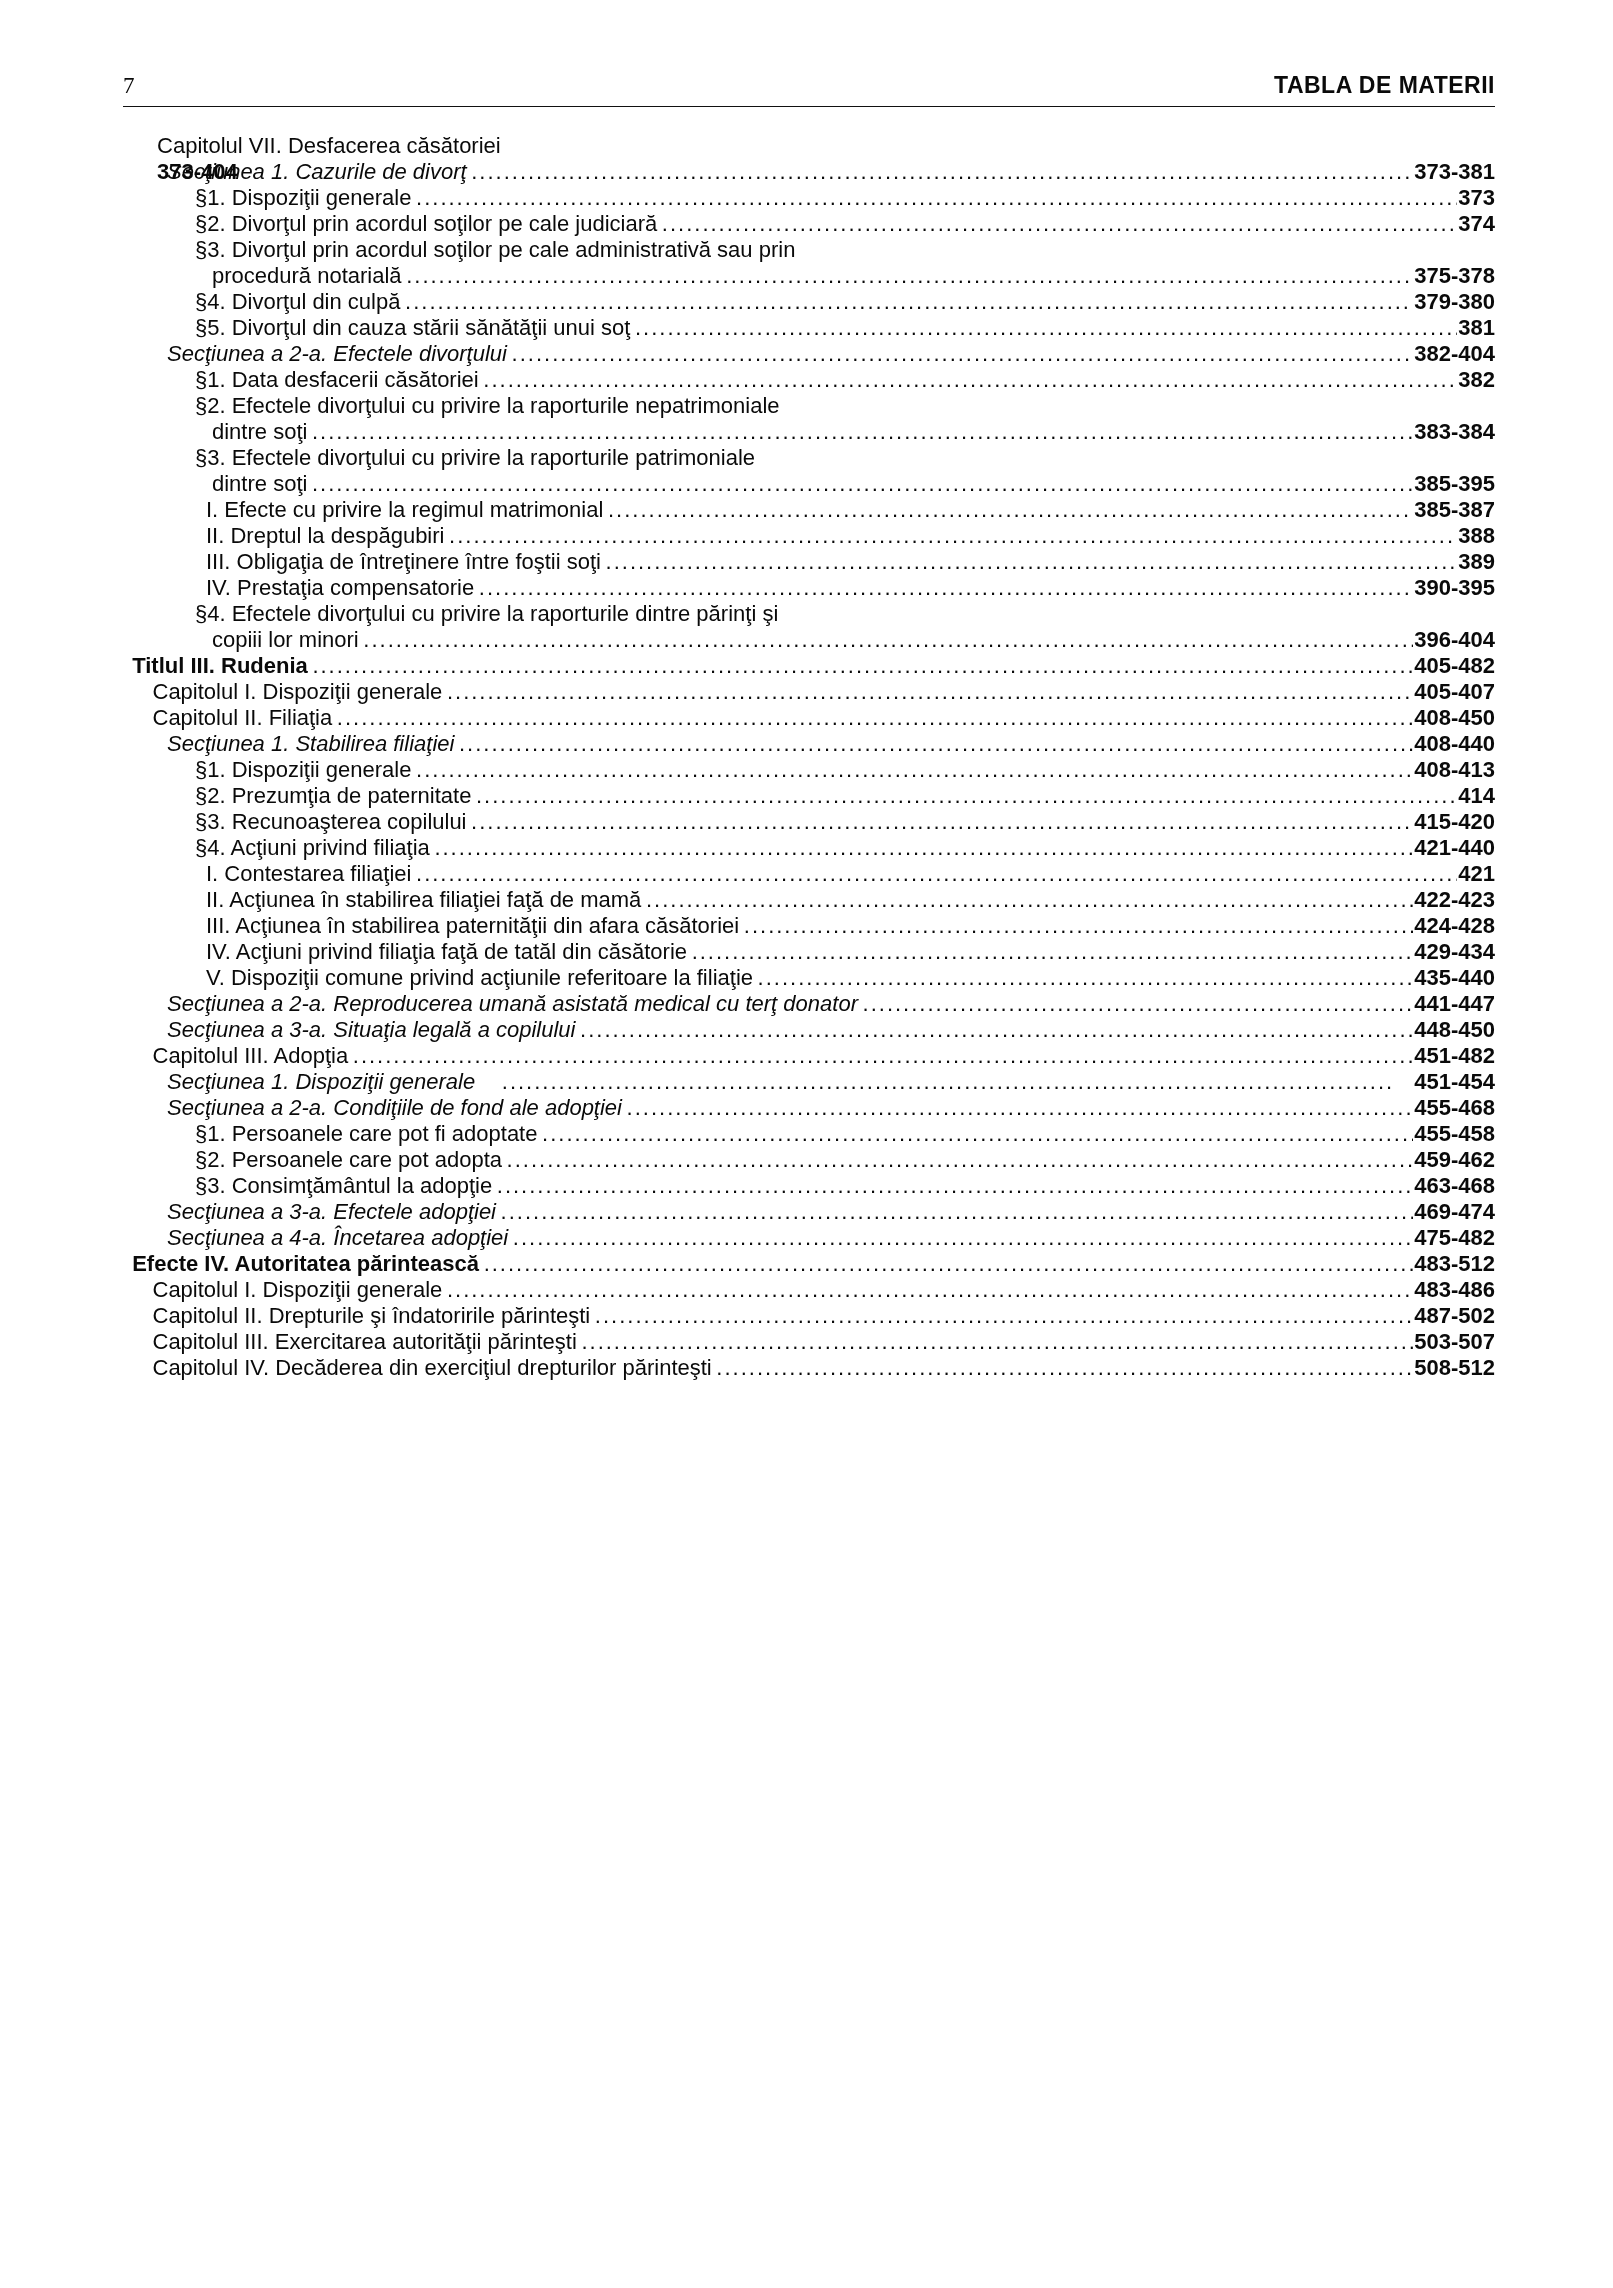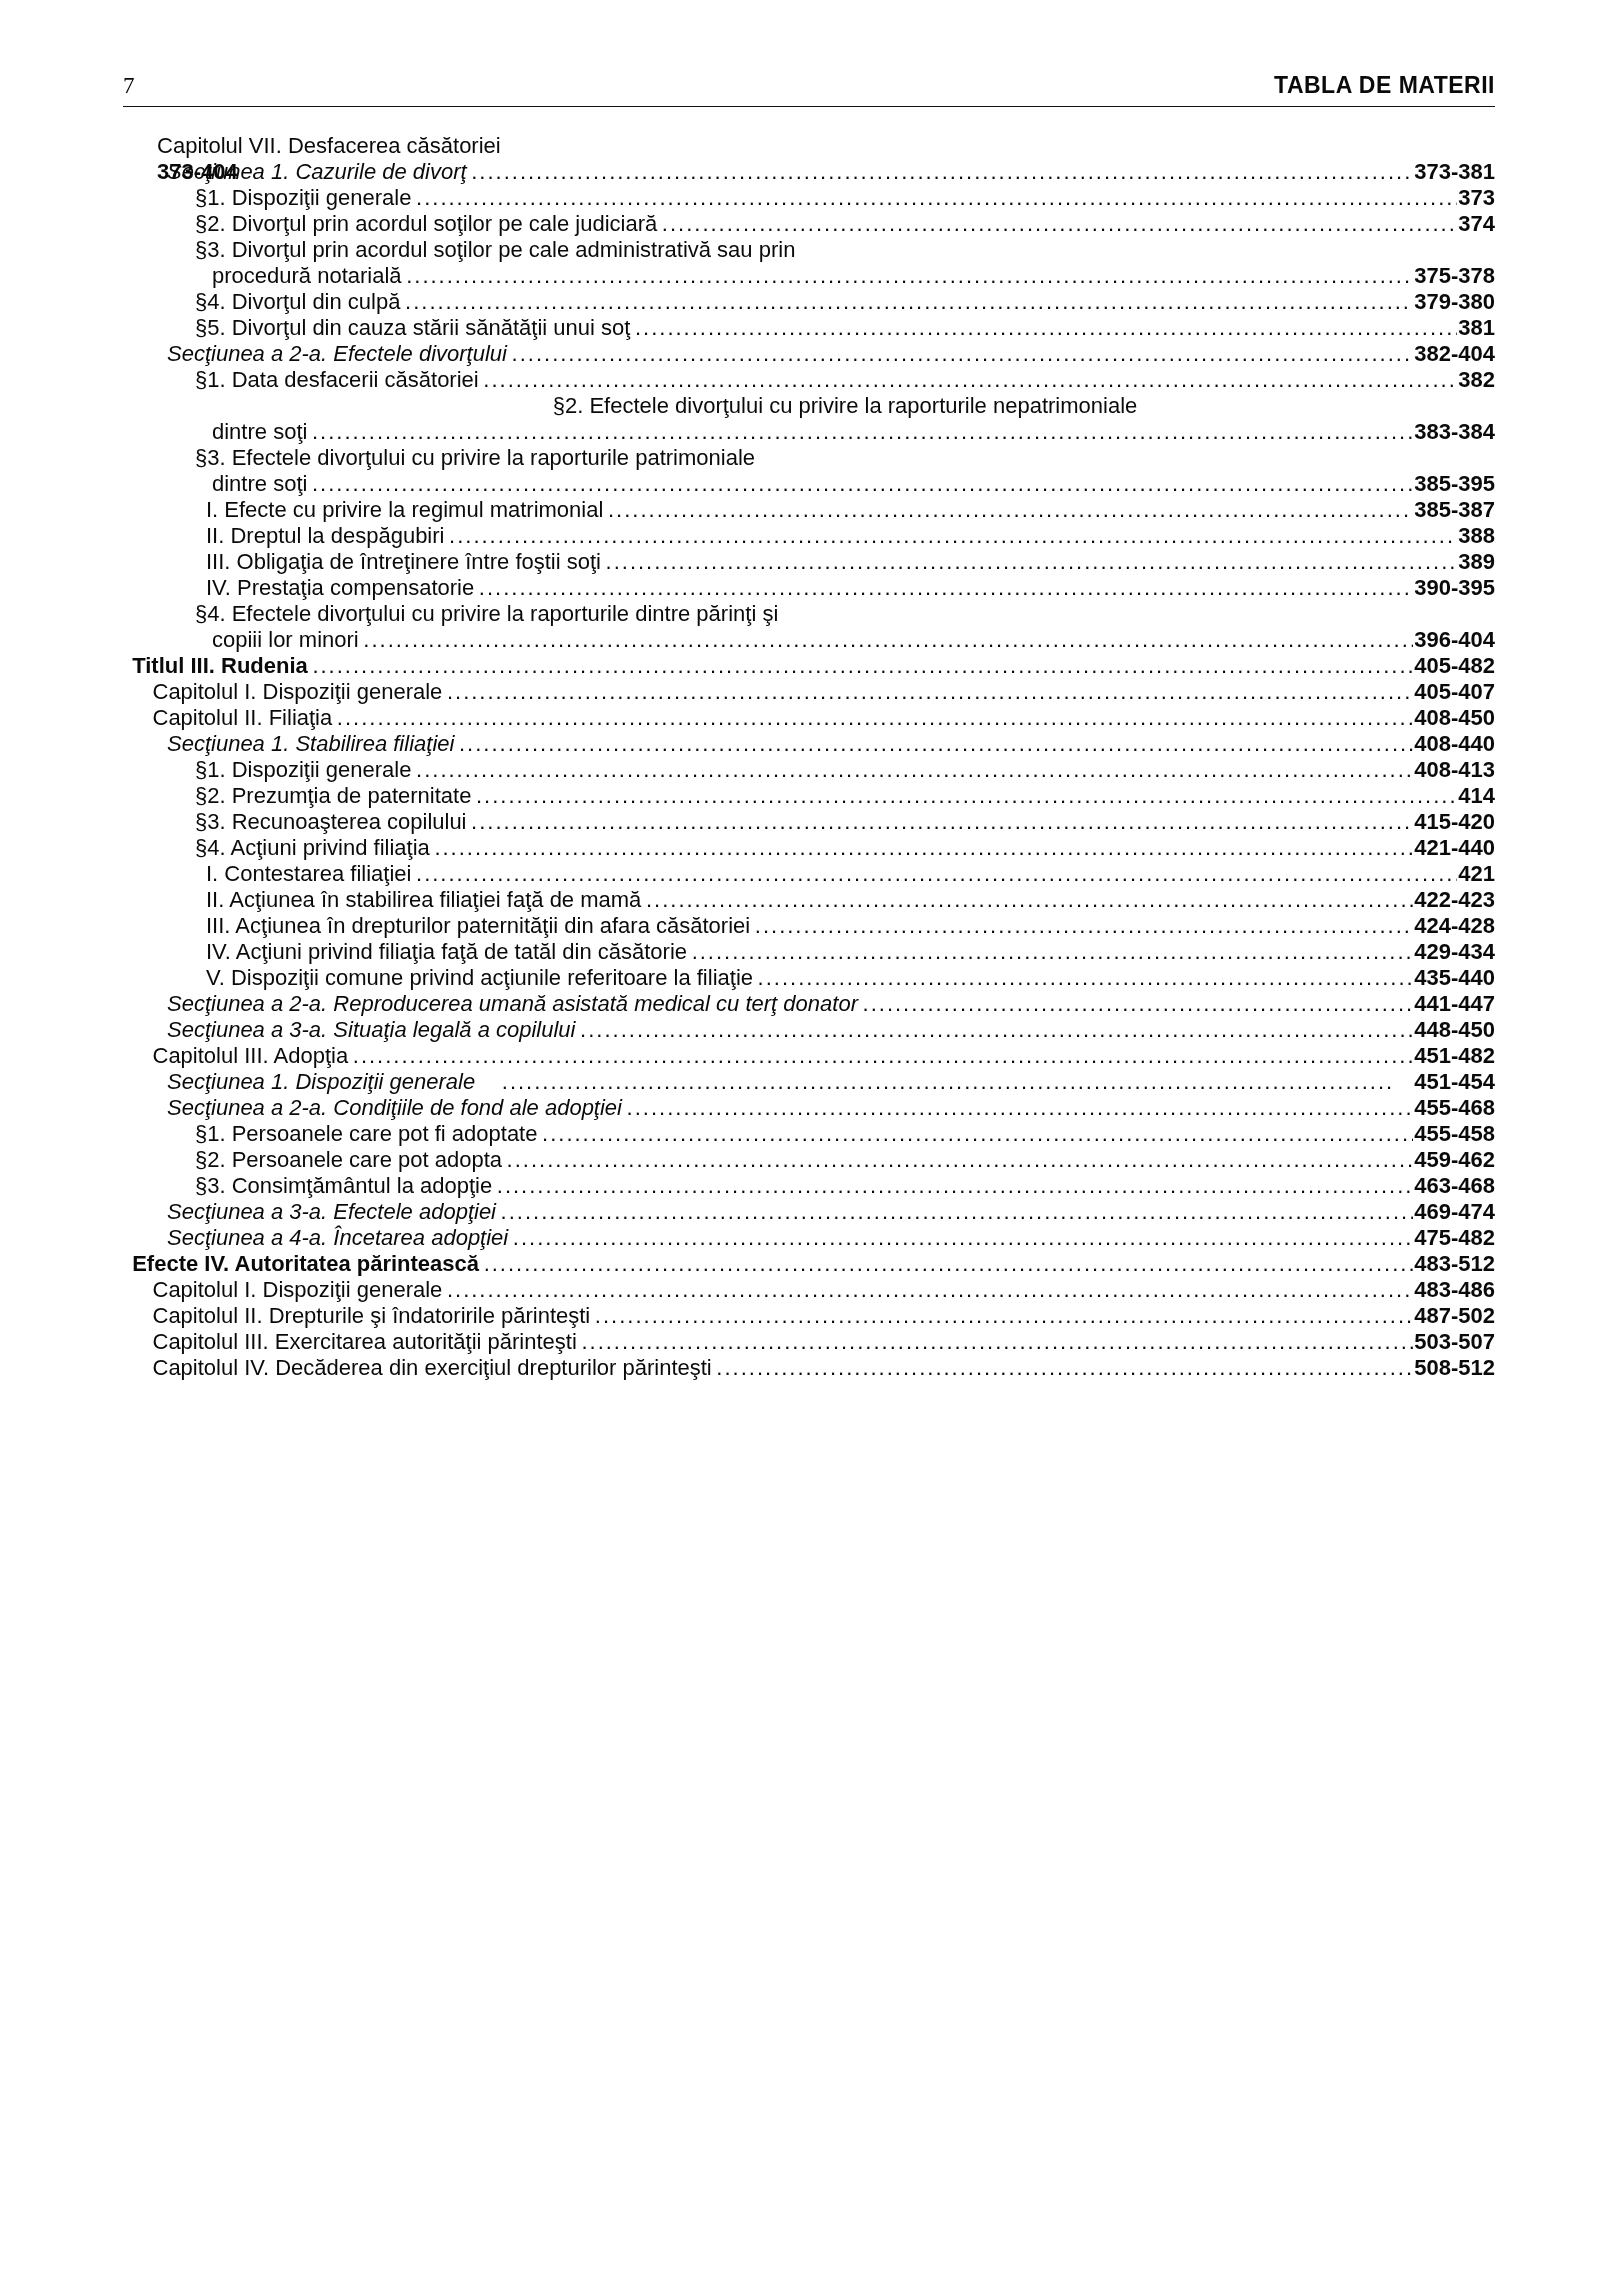--- a/index.html
+++ b/index.html
@@ -125,21 +125,21 @@
       <div class="toc-row style-italic" style="padding-left: 44px;">
         <span class="entry-text">Secţiunea a 2-a. Efectele divorţului</span>
         <span class="dots">............................................................................................................................................................................................................................................................................................................</span>
         <span class="pages">382-404</span>
       </div>
       <div class="toc-row style-normal" style="padding-left: 72px;">
         <span class="entry-text">§1. Data desfacerii căsătoriei</span>
         <span class="dots">............................................................................................................................................................................................................................................................................................................</span>
         <span class="pages">382</span>
       </div>
-      <div class="toc-row style-normal" style="padding-left: 72px; justify-content: center;">
+      <div class="toc-row style-normal" style="padding-left: 72px;">
         <span class="entry-text">§2. Efectele divorţului cu privire la raporturile nepatrimoniale</span>
       </div>
       <div class="toc-row style-normal" style="padding-left: 89px;">
         <span class="entry-text">dintre soţi</span>
         <span class="dots">............................................................................................................................................................................................................................................................................................................</span>
         <span class="pages">383-384</span>
       </div>
       <div class="toc-row style-normal" style="padding-left: 72px;">
         <span class="entry-text">§3. Efectele divorţului cu privire la raporturile patrimoniale</span>
       </div>
@@ -220,21 +220,21 @@
         <span class="entry-text">I. Contestarea filiaţiei</span>
         <span class="dots">............................................................................................................................................................................................................................................................................................................</span>
         <span class="pages">421</span>
       </div>
       <div class="toc-row style-normal" style="padding-left: 83px;">
         <span class="entry-text">II. Acţiunea în stabilirea filiaţiei faţă de mamă</span>
         <span class="dots">............................................................................................................................................................................................................................................................................................................</span>
         <span class="pages">422-423</span>
       </div>
       <div class="toc-row style-normal" style="padding-left: 83px;">
-        <span class="entry-text">III. Acţiunea în drepturilor paternităţii din afara căsătoriei</span>
+        <span class="entry-text">III. Acţiunea în stabilirea paternităţii din afara căsătoriei</span>
         <span class="dots">............................................................................................................................................................................................................................................................................................................</span>
         <span class="pages">424-428</span>
       </div>
       <div class="toc-row style-normal" style="padding-left: 83px;">
         <span class="entry-text">IV. Acţiuni privind filiaţia faţă de tatăl din căsătorie</span>
         <span class="dots">............................................................................................................................................................................................................................................................................................................</span>
         <span class="pages">429-434</span>
       </div>
       <div class="toc-row style-normal" style="padding-left: 83px;">
         <span class="entry-text">V. Dispoziţii comune privind acţiunile referitoare la filiaţie</span>

